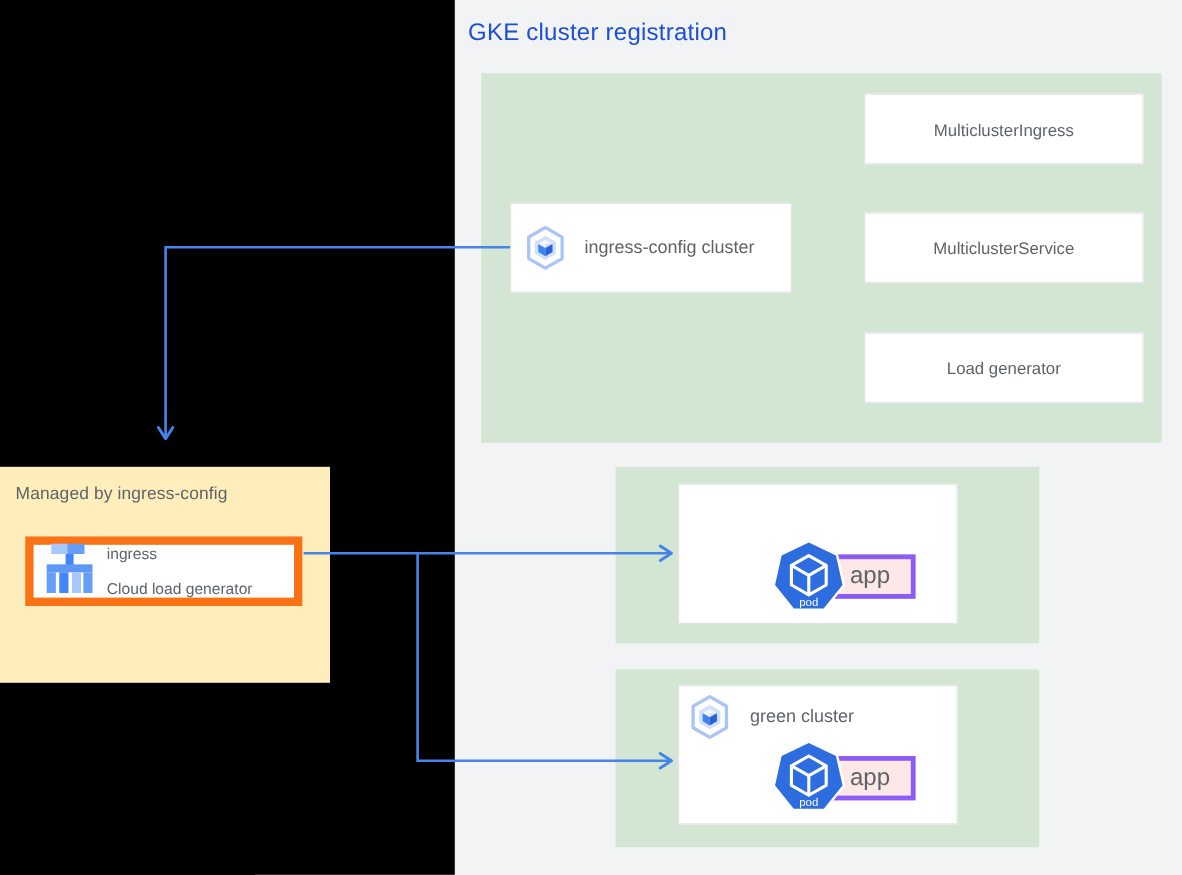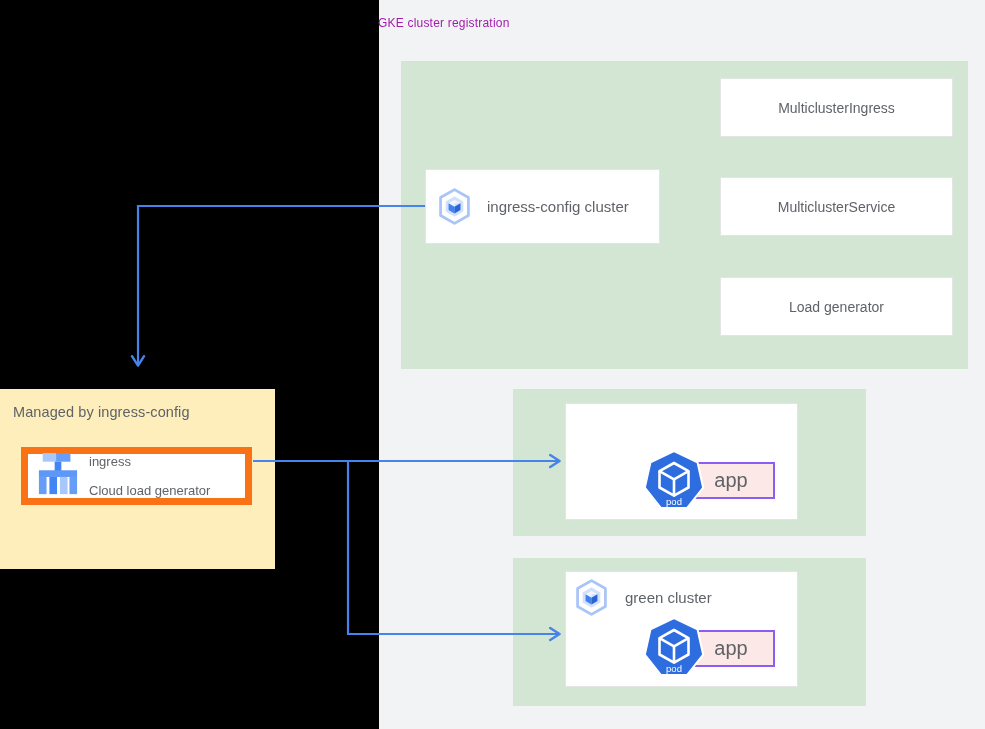--- a/index.html
+++ b/index.html
@@ -11,22 +11,22 @@
     overflow: hidden;
   }
   .canvas { position: absolute; inset: 0; width: 985px; height: 729px; }
 
   .black-bg {
     position: absolute; left: 0; top: 0; width: 379px; height: 729px;
     background: #000000;
   }
 
   .panel-title {
-    position: absolute; left: 378px; top: 16px;
-    font-size: 12px; color: #a21caf; letter-spacing: 0.2px;
+    position: absolute; left: 390px; top: 16px;
+    font-size: 20px; color: #1d4ed8; letter-spacing: 0.2px;
   }
 
   .green-group { position: absolute; background: #d3e6d4; }
   .green-main  { left: 401px; top: 61px;  width: 567px; height: 308px; }
   .green-blue  { left: 513px; top: 389px; width: 353px; height: 147px; }
   .green-green { left: 513px; top: 558px; width: 353px; height: 148px; }
 
   .white-box {
     position: absolute; background: #ffffff;
     border: 1px solid #e2e6e2;
@@ -51,22 +51,22 @@
   .cluster-card { width: 233px; height: 117px; left: 565px; }
   .card-blue  { top: 403px; }
   .card-green { top: 571px; height: 116px; }
   .card-header {
     display: flex; align-items: center;
     padding: 7px 0 0 9px;
   }
   .card-header .cluster-label { margin-left: 17px; font-size: 15px; color: #5f6368; }
 
   .app-chip {
-    position: absolute; left: 93px; top: 58px; width: 116px; height: 37px;
-    background: #fce8e6; border: 2px solid #8b5cf6;
+    position: absolute; left: 93px; top: 58px; width: 104px; height: 37px;
+    background: #fce8e6; border: 4px solid #8b5cf6;
     display: flex; align-items: center; justify-content: center;
     padding-left: 28px;
     font-size: 20px; color: #5f6368; z-index: 2;
   }
   .pod-wrap { position: absolute; left: 76px; top: 44px; width: 64px; height: 64px; z-index: 3; }
   .card-green .pod-wrap { top: 43px; }
 
   .yellow-panel {
     position: absolute; left: 0; top: 373px; width: 275px; height: 180px;
     background: #fdeebc;

